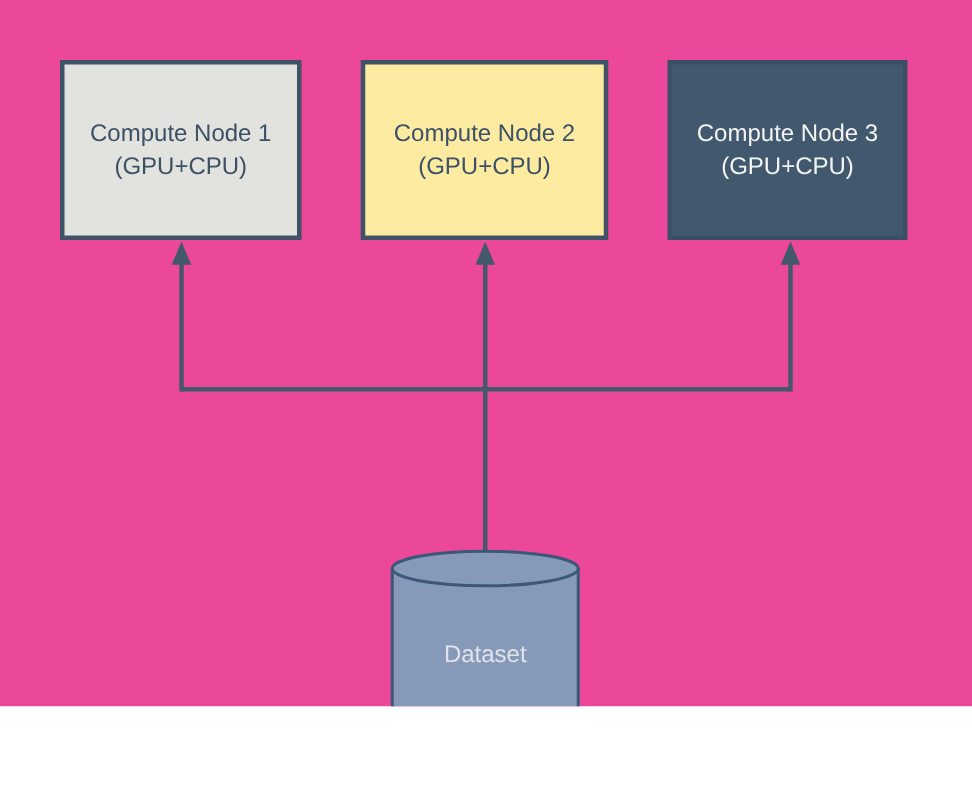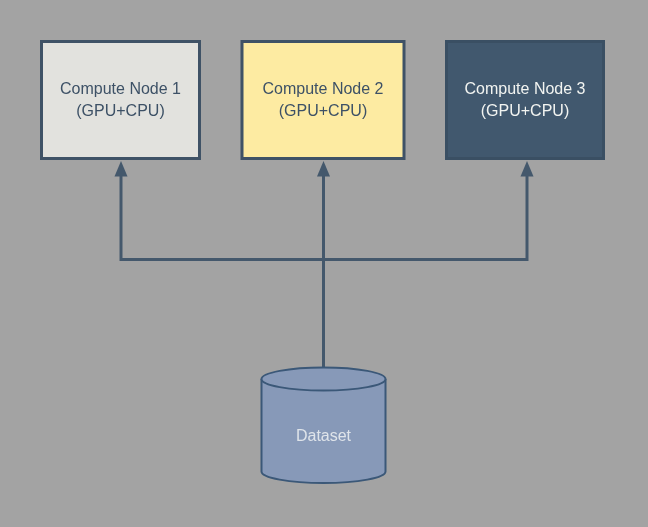--- a/index.html
+++ b/index.html
@@ -4,22 +4,22 @@
 <style>
   html, body {
     margin: 0;
     padding: 0;
     background: #ffffff;
     font-family: "Liberation Sans", sans-serif;
   }
   .canvas {
     position: relative;
     width: 648px;
-    height: 527px;
-    background: #a3a3a3;
+    height: 471px;
+    background: #ec4899;
     overflow: hidden;
   }
   svg { display: block; }
   .node-title, .node-subtitle {
     font-family: "Liberation Sans", sans-serif;
     font-size: 16px;
   }
   .dataset-label {
     font-family: "Liberation Sans", sans-serif;
     font-size: 16px;

